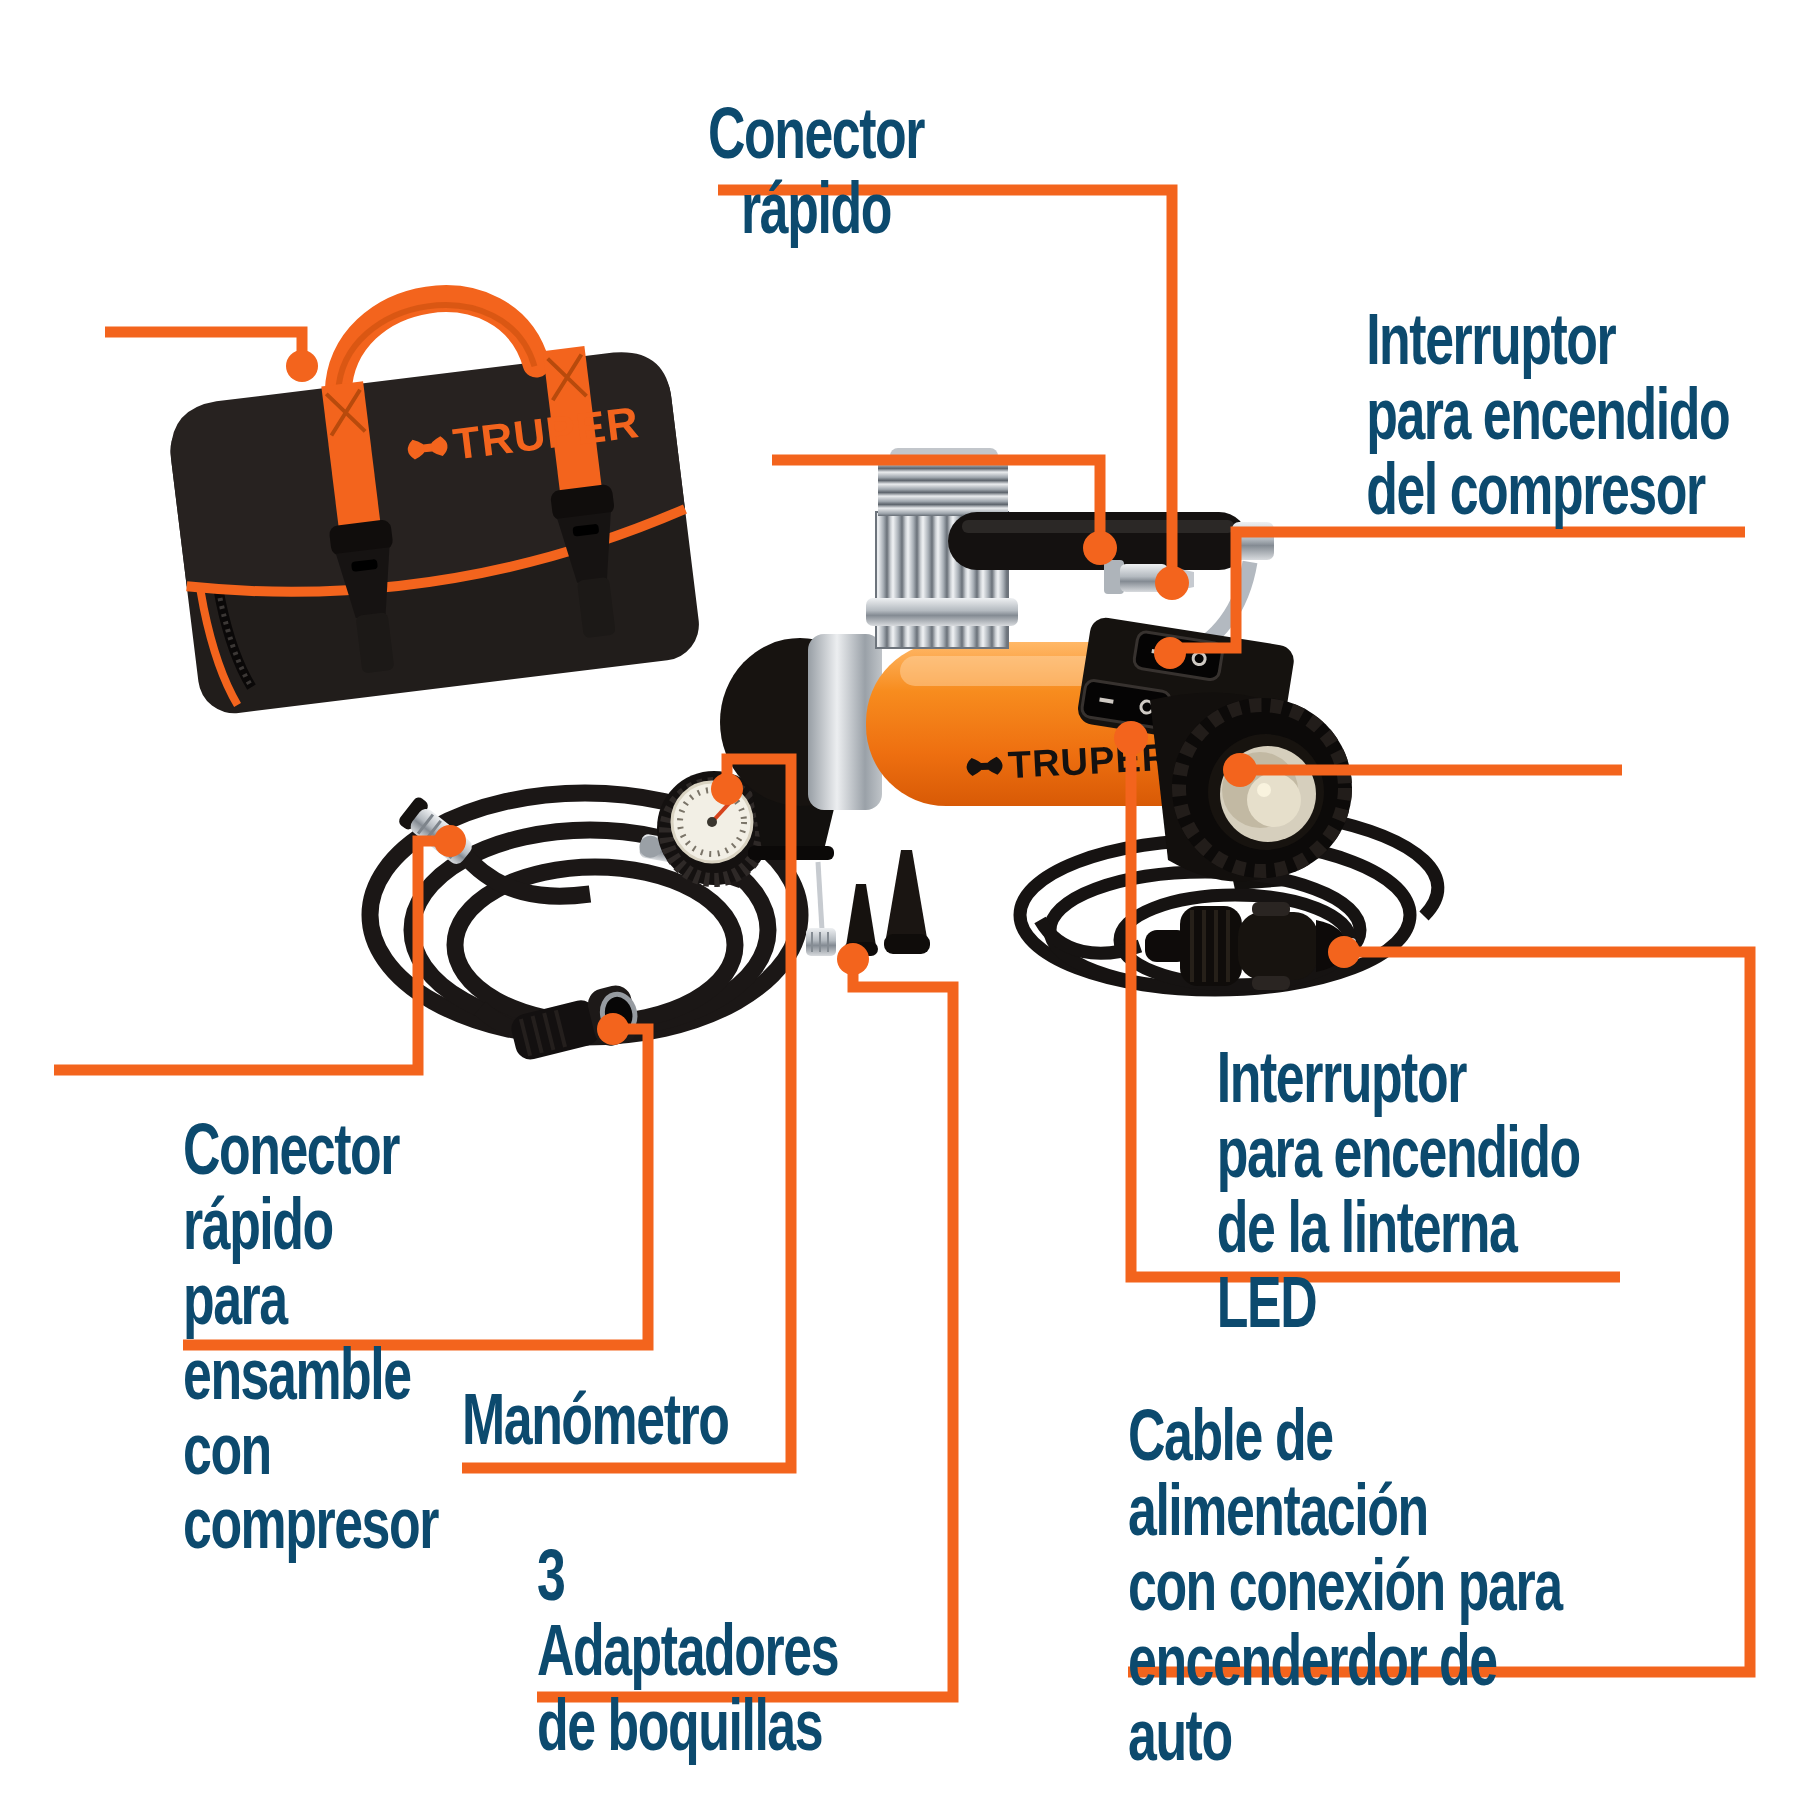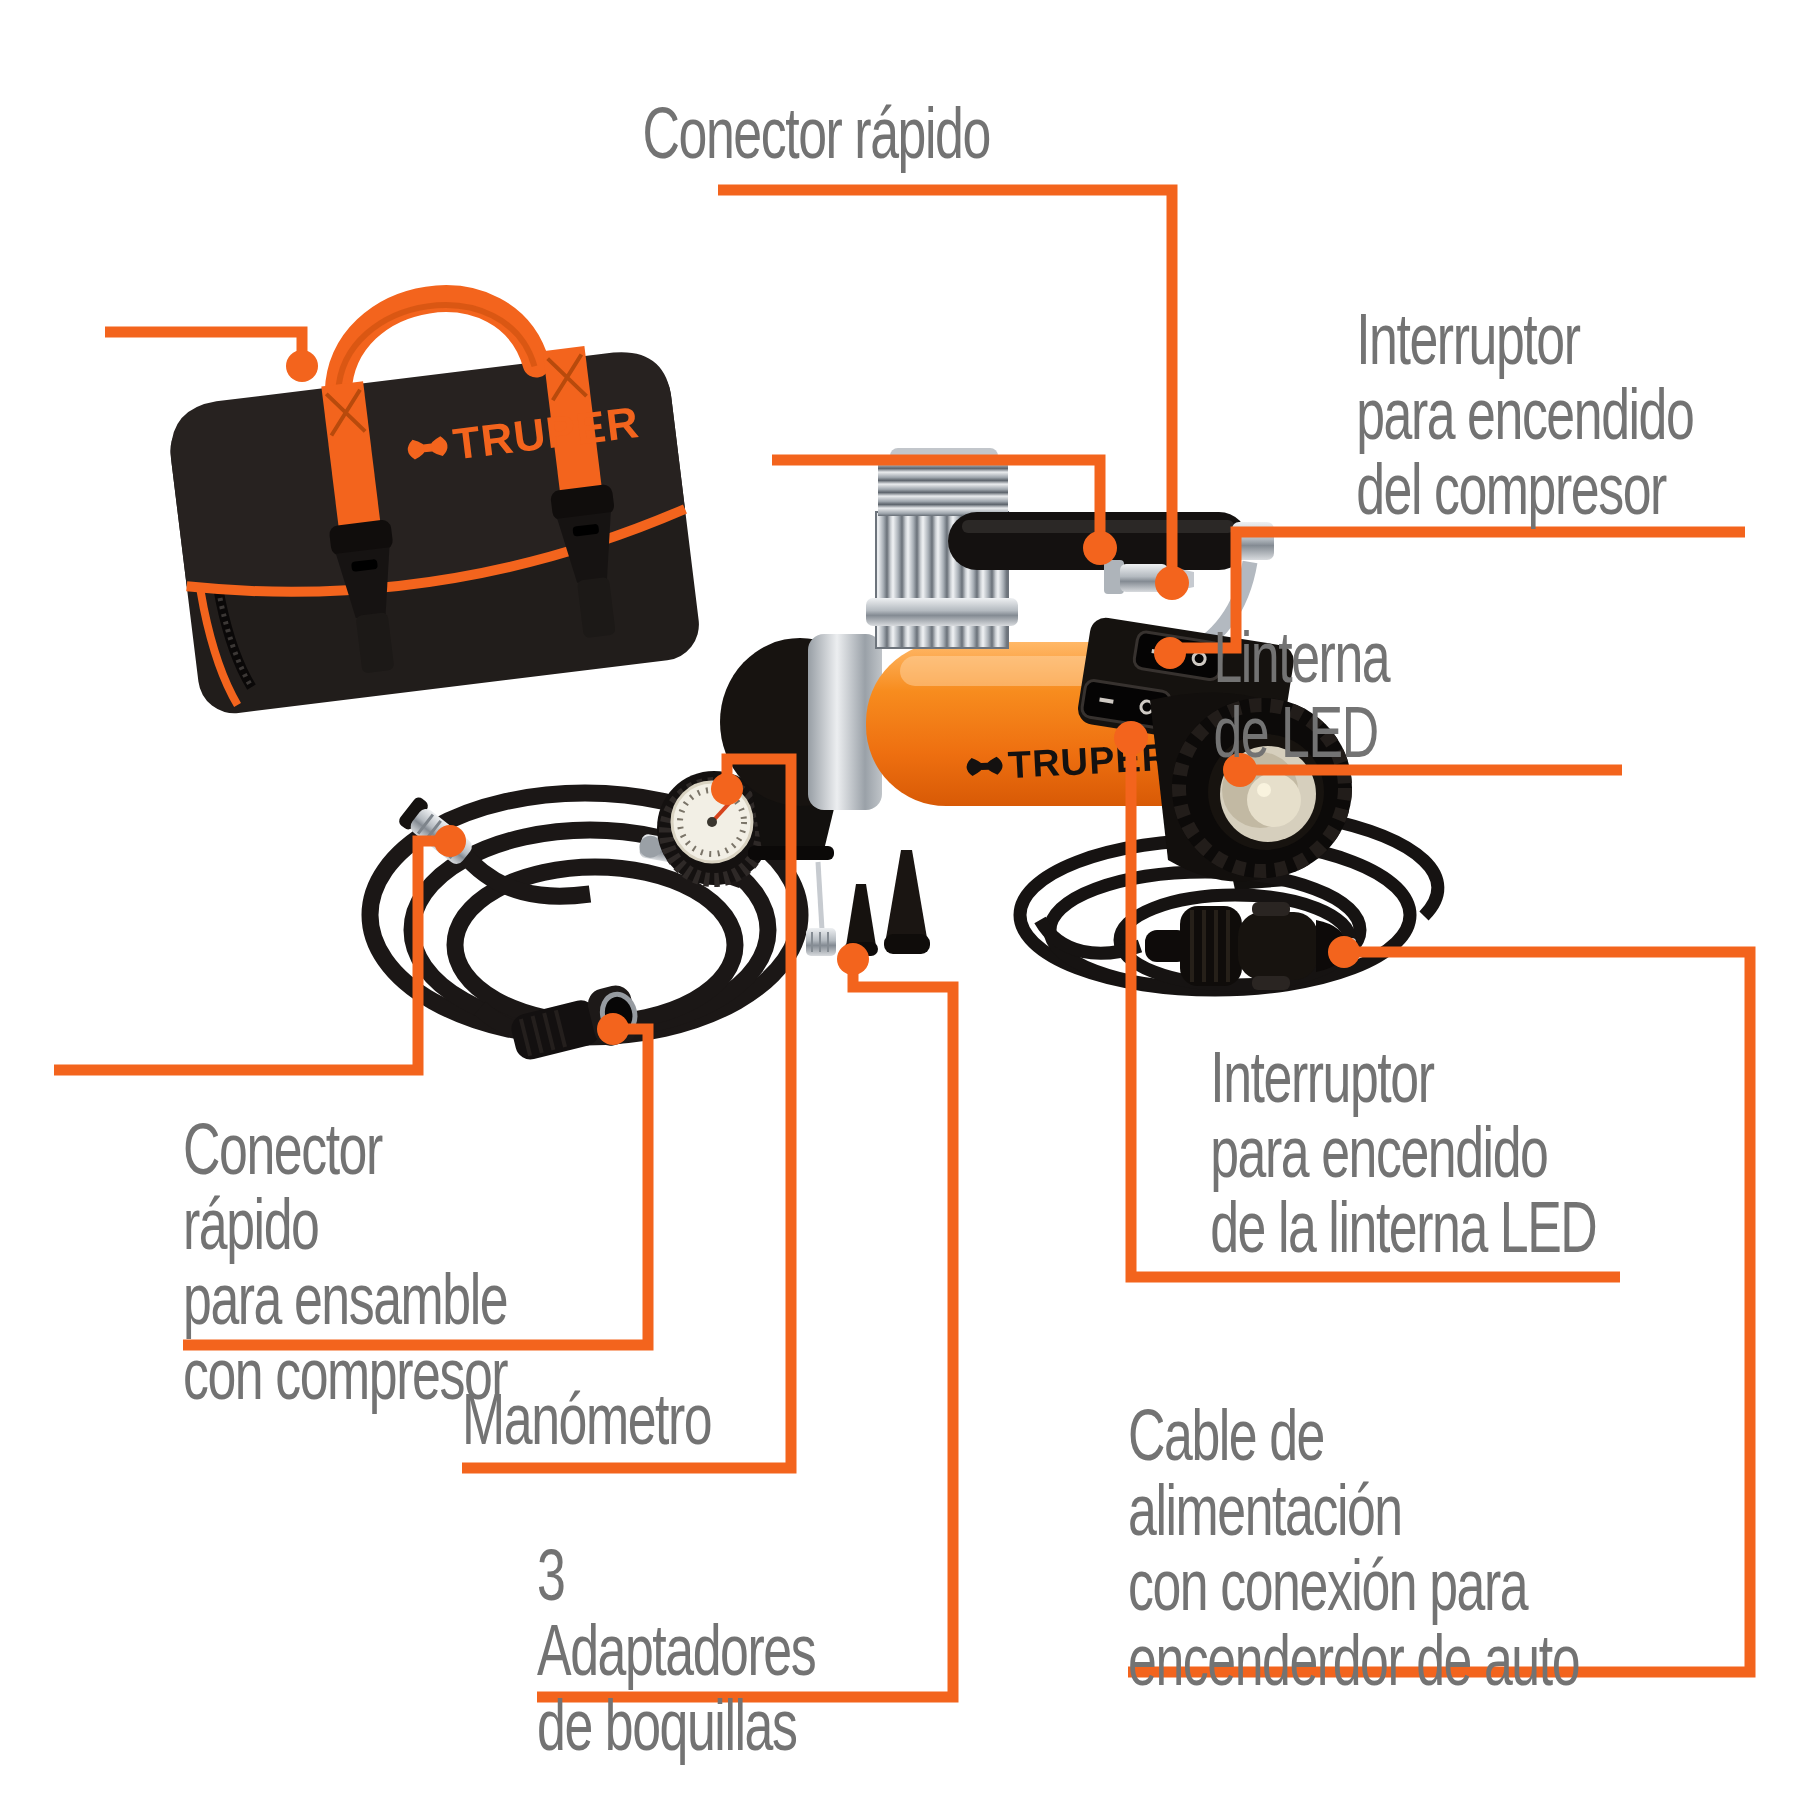--- a/index.html
+++ b/index.html
@@ -2,21 +2,21 @@
 <html><head>
 <meta charset="utf-8">
 <style>
   html,body{margin:0;padding:0;background:#ffffff;}
   #stage{
     position:relative;width:1800px;height:1800px;background:#ffffff;overflow:hidden;
     font-family:"Liberation Sans",sans-serif;
   }
   #art{position:absolute;left:0;top:0;width:1800px;height:1800px;}
   .label{
-    position:absolute;color:#737373;font-weight:normal;font-size:72px;line-height:1.04;
+    position:absolute;color:#0c4a6e;font-weight:bold;font-size:72px;line-height:1.04;
     letter-spacing:-2px;white-space:pre-line;
   }
   .cond{display:inline-block;transform:scaleX(0.72);}
   .al-left{text-align:left;}  .al-left .cond{transform-origin:left center;}
   .al-right{} .al-right .cond{transform-origin:right center;}
   .al-center{text-align:center;} .al-center .cond{transform-origin:center center;}
   .lead{fill:none;stroke:#F3641D;stroke-width:11;}
   .dot{fill:#F3641D;stroke:none;}
   svg text.logo{font-family:"Liberation Sans",sans-serif;font-weight:bold;}
 </style>
@@ -287,22 +287,20 @@
 </svg>
 
 <div class="label al-center" style="left:566px;top:96px;width:500px"><span class="cond">Conector rápido</span></div>
 
 
 
 <div class="label al-right" style="right:55px;top:302px;width:520px"><span class="cond">Interruptor
 para encendido
 del compresor</span></div>
 
-<div class="label al-right" style="right:235px;top:620px;width:420px"><span class="cond">Linterna
-de LED</span></div>
 
 
 <div class="label al-left" style="left:183px;top:1112px;width:460px"><span class="cond">Conector rápido
 para ensamble
 con compresor</span></div>
 
 <div class="label al-left" style="left:462px;top:1382px"><span class="cond">Manómetro</span></div>
 
 <div class="label al-left" style="left:537px;top:1538px;width:430px"><span class="cond">3 Adaptadores
 de boquillas</span></div>

